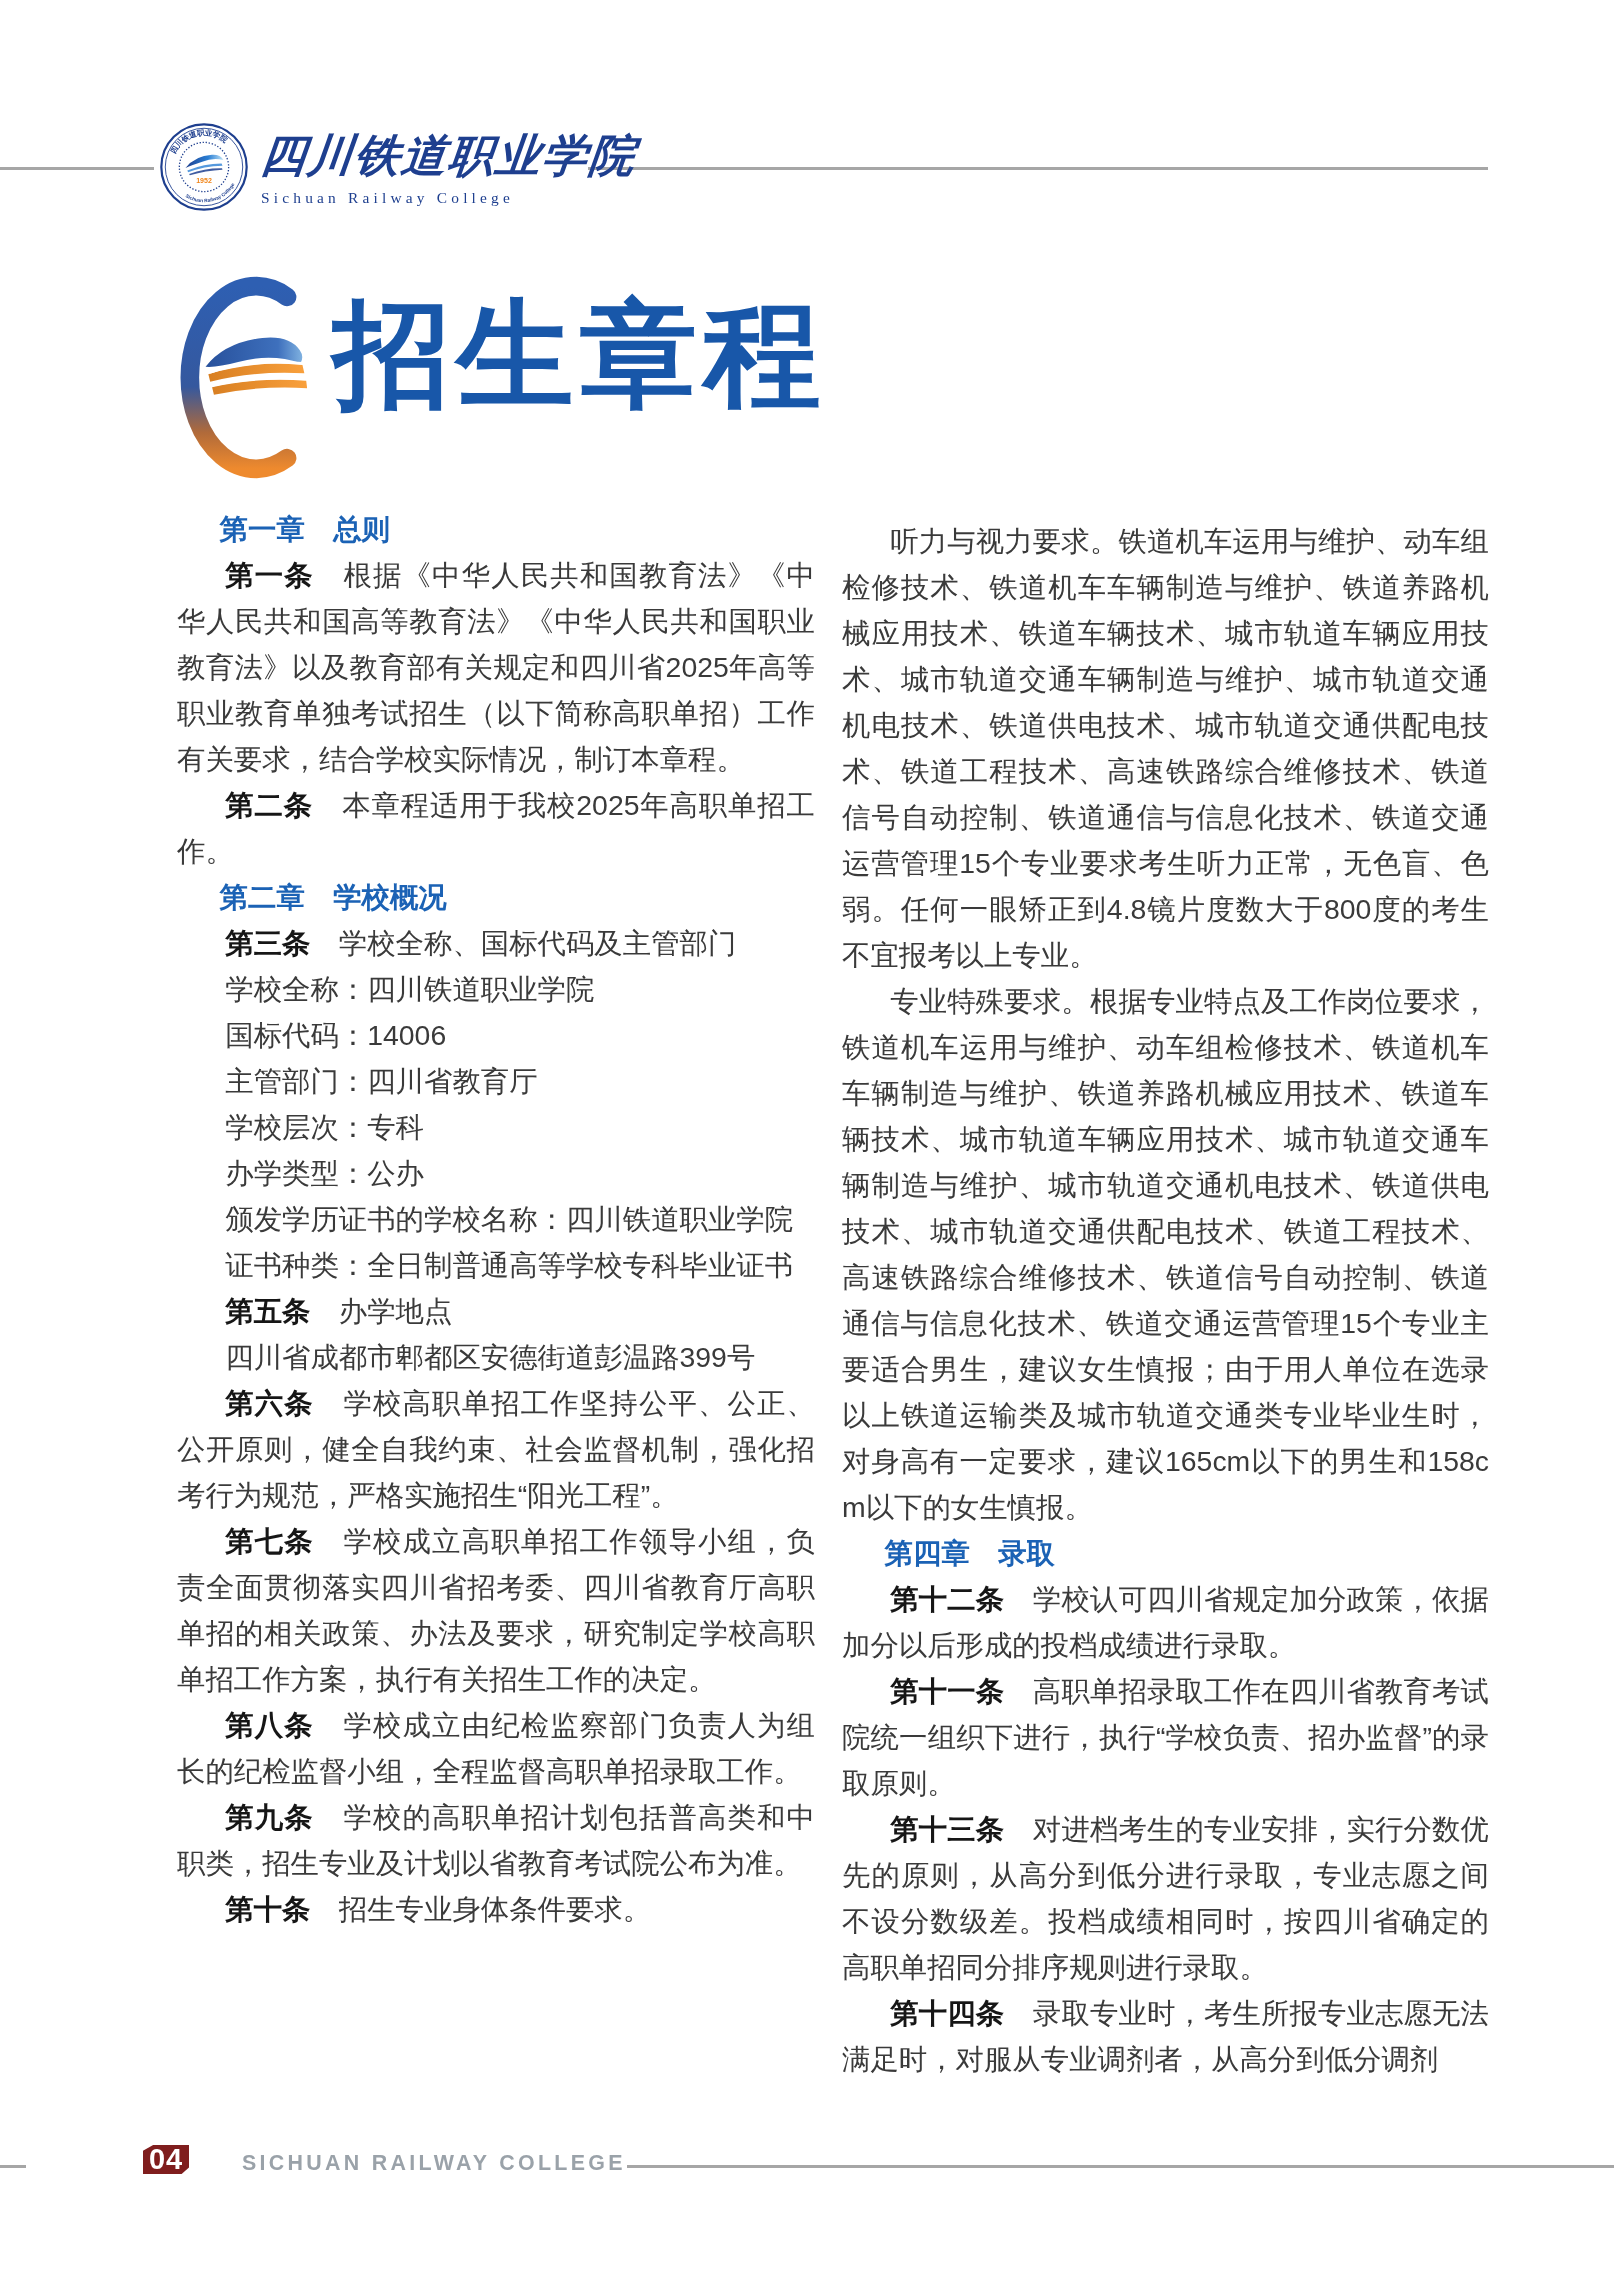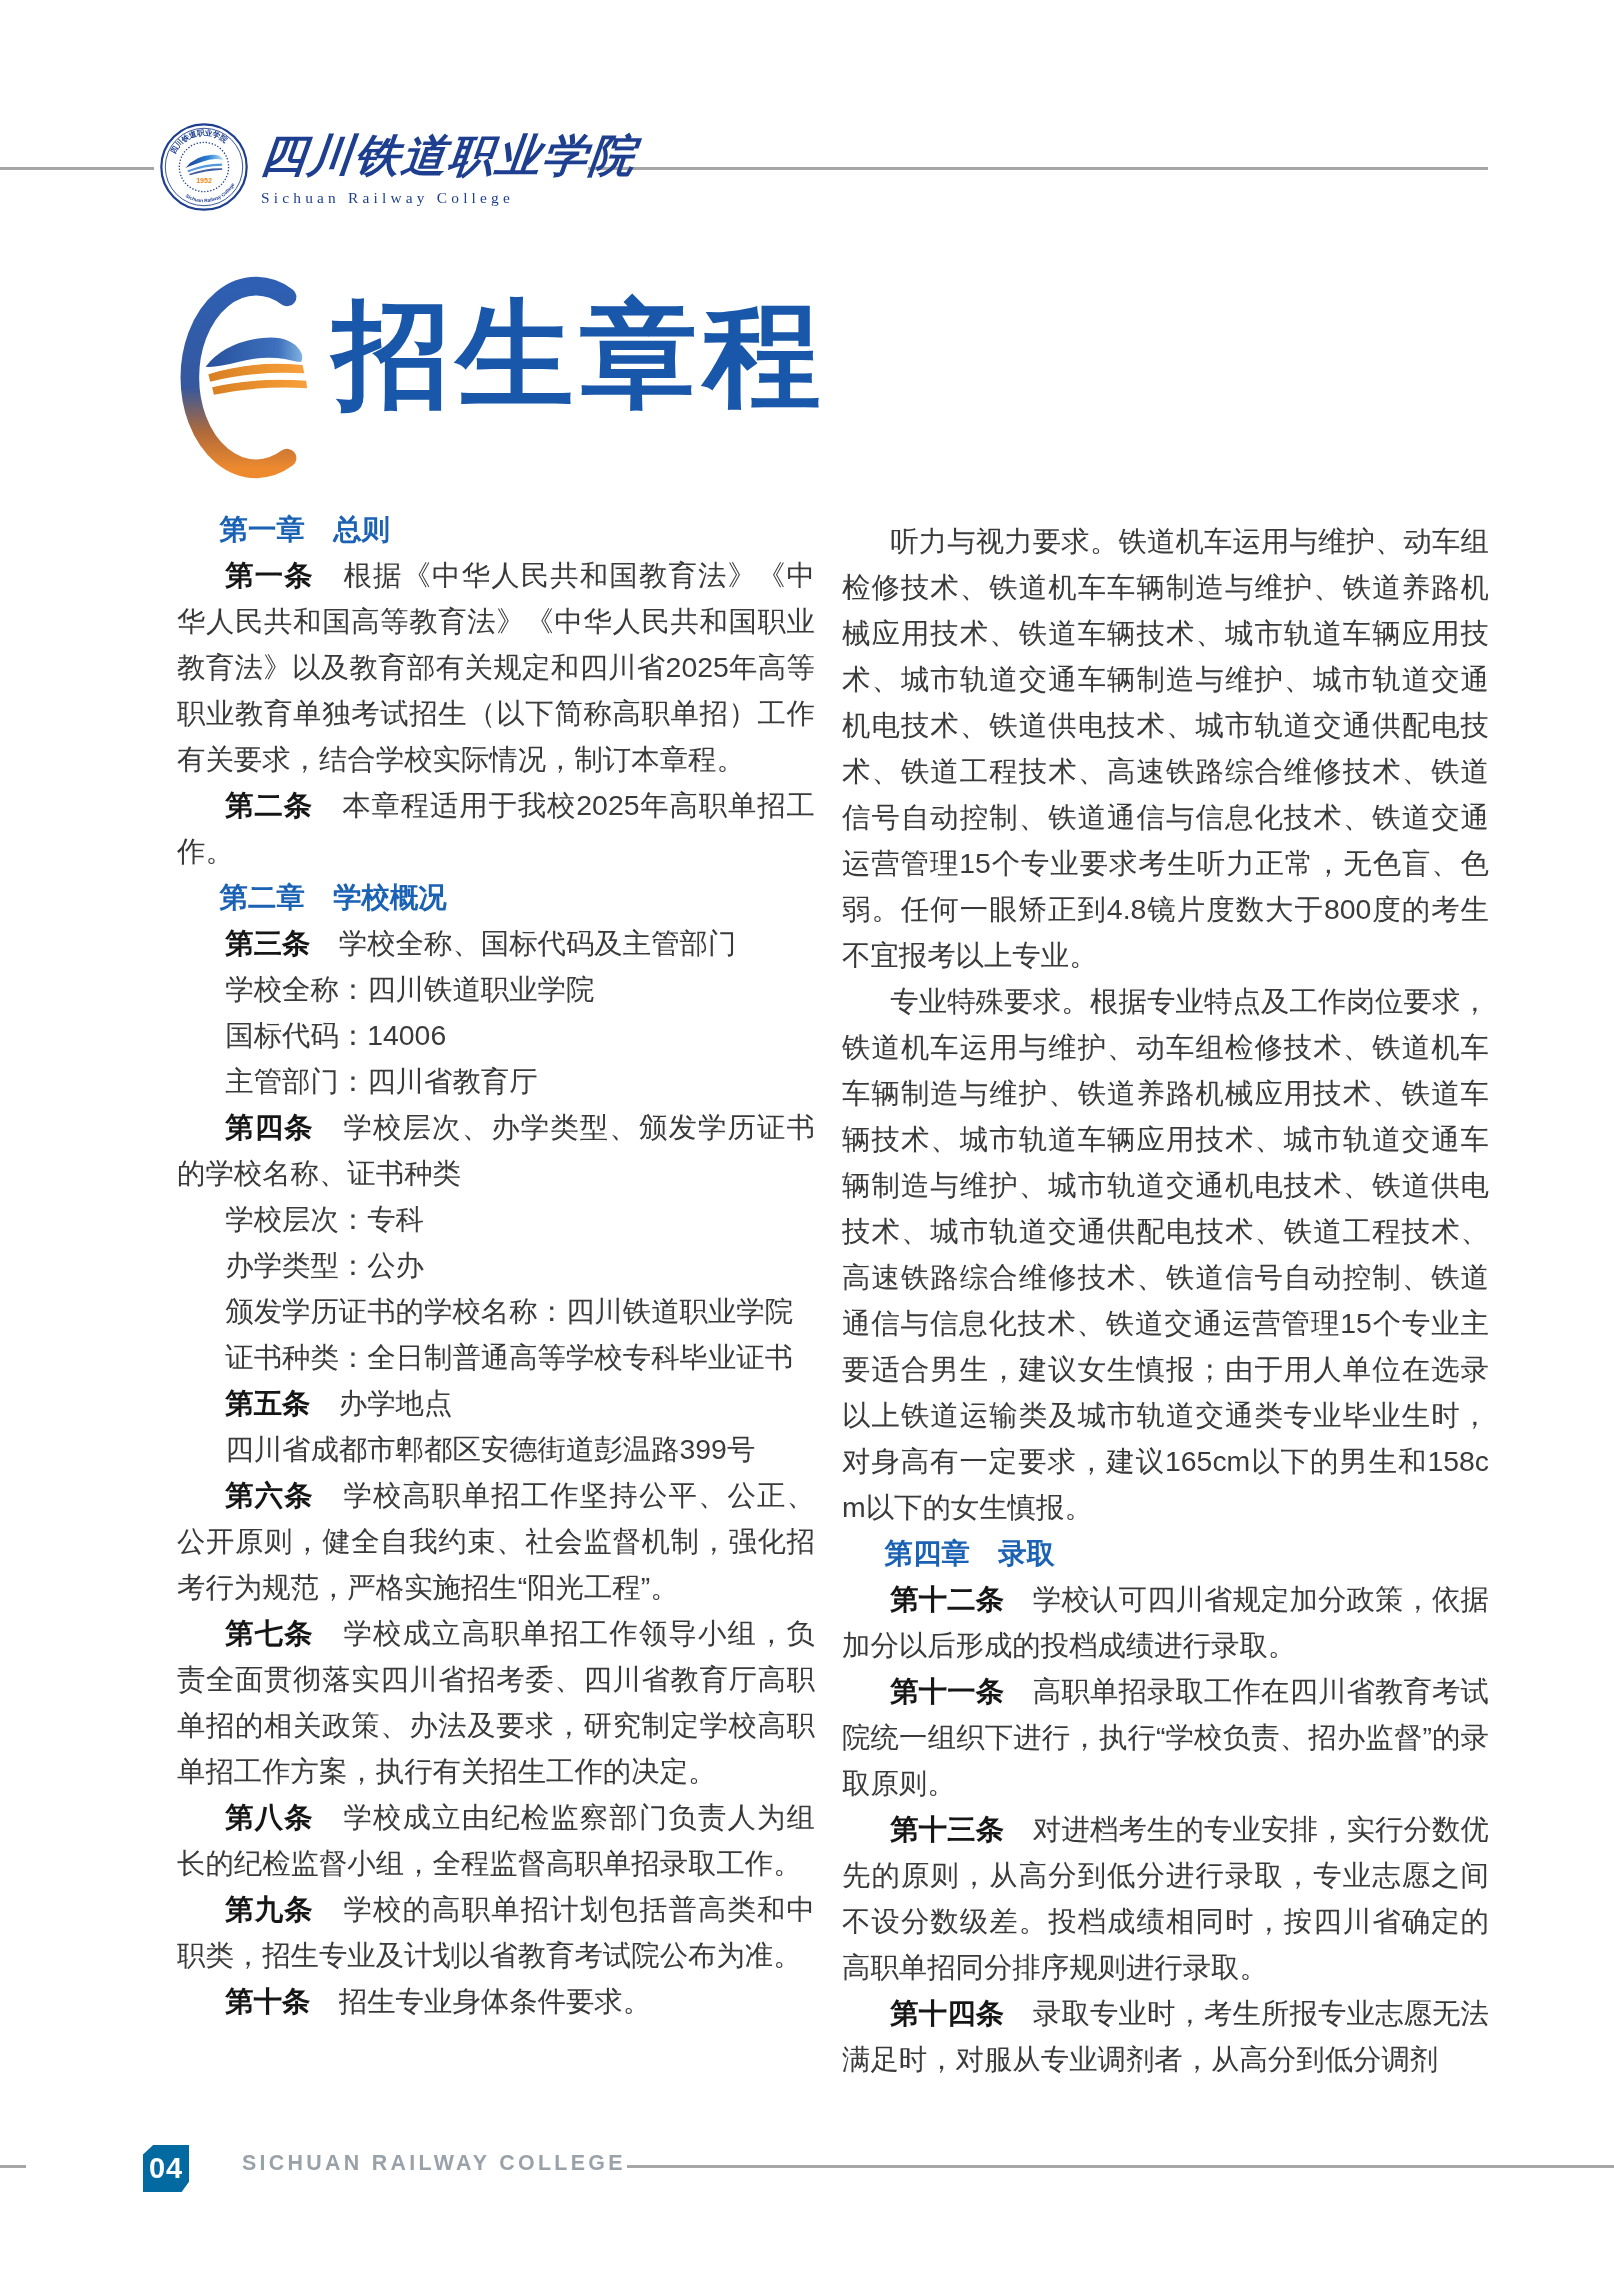--- a/index.html
+++ b/index.html
@@ -28,21 +28,21 @@
   .col-right{left:842px;width:647px;margin-top:12px;}
   .col p{margin:0;font-size:28.4px;line-height:46px;color:#3a3a3a;text-align:justify;
          text-indent:1.7em;word-break:break-all;}
   .col p.chapter{color:#1b62b5;font-weight:bold;text-indent:1.5em;}
   .col .lead{font-weight:bold;color:#161616;}
 
   
   .frule{position:absolute;height:3.3px;background:#a6a6a6;}
   .frule-left{left:0;top:2165px;width:26px;}
   .frule-right{left:627px;top:2165px;width:988px;}
-  .page-badge{position:absolute;left:143px;top:2145px;width:46px;height:47px;background:#0369a1;
+  .page-badge{position:absolute;left:143px;top:2145px;width:46px;height:29px;background:#7f1d1d;
               clip-path:polygon(22% 0%,100% 0%,100% 78%,84% 100%,0% 100%,0% 20%);
               display:flex;align-items:center;justify-content:center;}
   .page-badge span{color:#ffffff;font-size:29px;font-weight:bold;letter-spacing:0.9px;}
   .footer-name{position:absolute;left:242px;top:2151px;font-size:21.4px;font-weight:bold;color:#9aa2a9;
                letter-spacing:3.3px;transform:scaleY(1.05);white-space:nowrap;}
 </style>
 </head>
 <body>
 
 <div class="page">
@@ -110,21 +110,20 @@
 
   <div class="col col-left" id="col-left">
       <p class="chapter">第一章　总则</p>
       <p class="para"><span class="lead">第一条</span>　根据《中华人民共和国教育法》《中华人民共和国高等教育法》《中华人民共和国职业教育法》以及教育部有关规定和四川省2025年高等职业教育单独考试招生（以下简称高职单招）工作有关要求，结合学校实际情况，制订本章程。</p>
       <p class="para"><span class="lead">第二条</span>　本章程适用于我校2025年高职单招工作。</p>
       <p class="chapter">第二章　学校概况</p>
       <p class="para"><span class="lead">第三条</span>　学校全称、国标代码及主管部门</p>
       <p class="para">学校全称：四川铁道职业学院</p>
       <p class="para">国标代码：14006</p>
       <p class="para">主管部门：四川省教育厅</p>
-      <p class="para"><span class="lead">第四条</span>　学校层次、办学类型、颁发学历证书的学校名称、证书种类</p>
       <p class="para">学校层次：专科</p>
       <p class="para">办学类型：公办</p>
       <p class="para">颁发学历证书的学校名称：四川铁道职业学院</p>
       <p class="para">证书种类：全日制普通高等学校专科毕业证书</p>
       <p class="para"><span class="lead">第五条</span>　办学地点</p>
       <p class="para">四川省成都市郫都区安德街道彭温路399号</p>
       <p class="para"><span class="lead">第六条</span>　学校高职单招工作坚持公平、公正、公开原则，健全自我约束、社会监督机制，强化招考行为规范，严格实施招生“阳光工程”。</p>
       <p class="para"><span class="lead">第七条</span>　学校成立高职单招工作领导小组，负责全面贯彻落实四川省招考委、四川省教育厅高职单招的相关政策、办法及要求，研究制定学校高职单招工作方案，执行有关招生工作的决定。</p>
       <p class="para"><span class="lead">第八条</span>　学校成立由纪检监察部门负责人为组长的纪检监督小组，全程监督高职单招录取工作。</p>
       <p class="para"><span class="lead">第九条</span>　学校的高职单招计划包括普高类和中职类，招生专业及计划以省教育考试院公布为准。</p>

